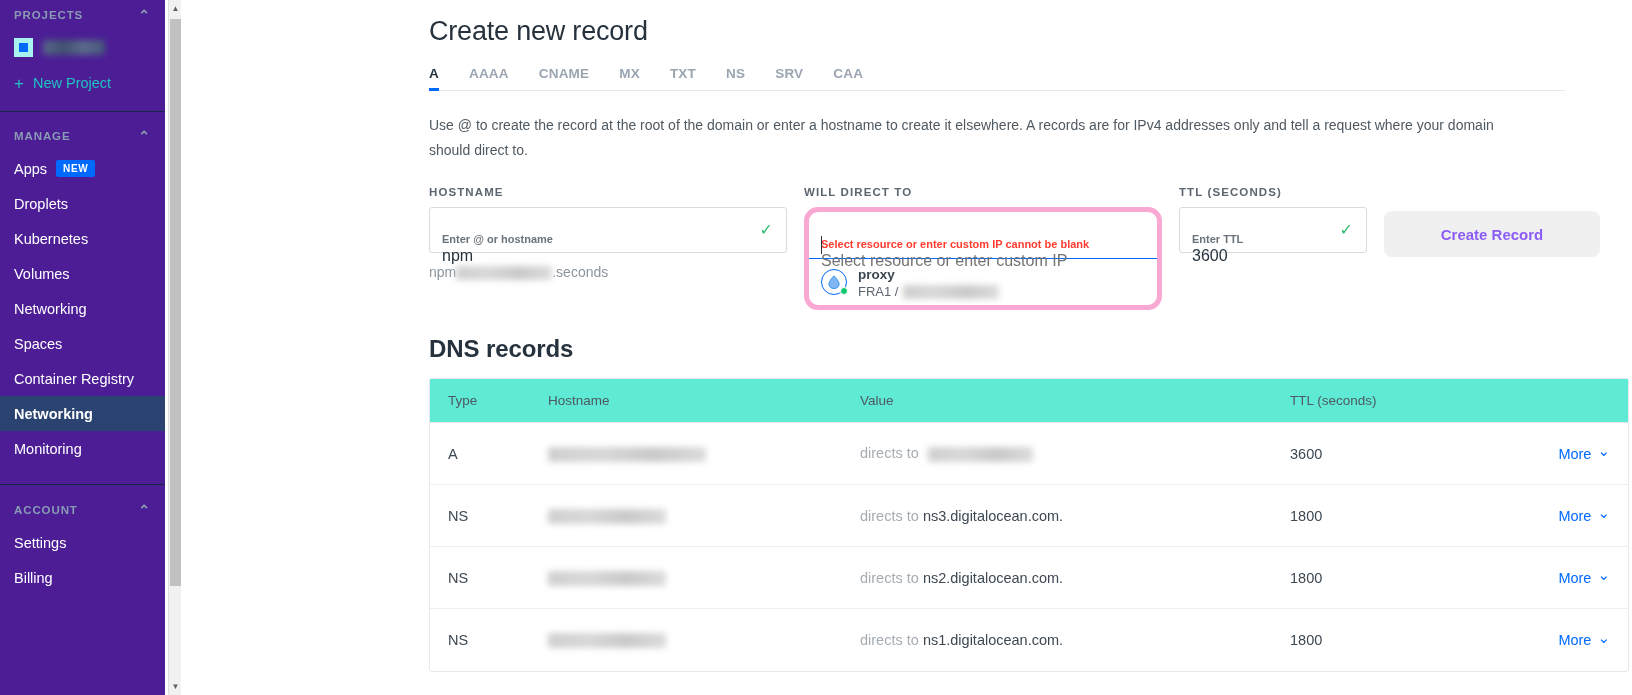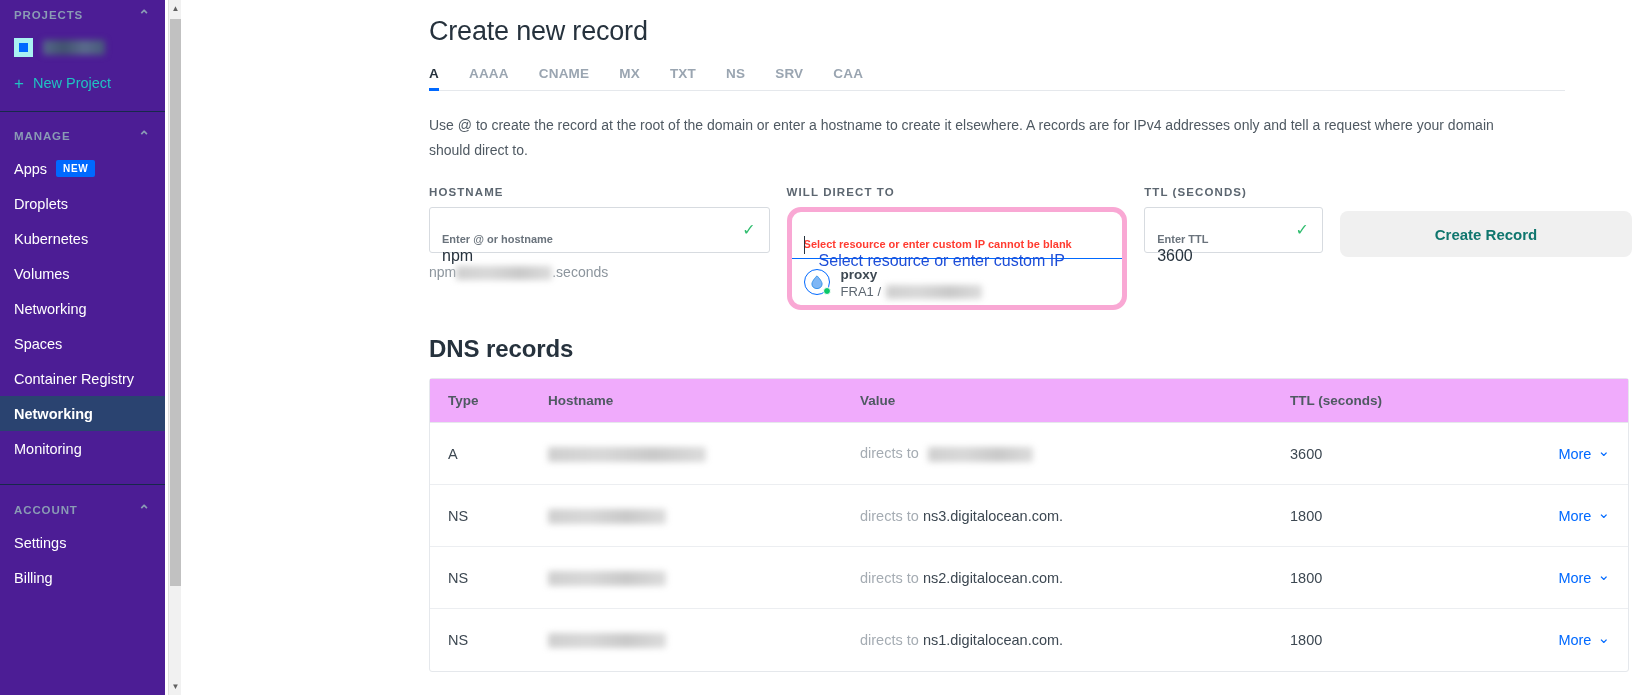--- a/index.html
+++ b/index.html
@@ -132,21 +132,21 @@
 
   .inp-box {
     border: 1px solid #d7dbe0; border-radius: 3px; background: #fff;
     height: 46px; padding: 5px 12px 0 12px;
     display: flex; flex-direction: column; justify-content: center;
     position: relative;
   }
   .inp-float { font-size: 11px; font-weight: bold; color: #6a737c; line-height: 13px; margin-top: 33px; }
   .inp-float.err { color: #ff3b30; }
   .inp-val { font-size: 16px; color: #26323d; line-height: 20px; }
-  .inp-val.placeholder { color: #1d4ed8; margin-left: 15px; }
+  .inp-val.placeholder { color: #737373; }
   .check {
     position: absolute; right: 13px; top: 50%; transform: translateY(-50%);
     color: #2fbd6e; font-size: 16px; line-height: 1;
   }
 
   .combo-wrap {
     border: 5px solid #f9a8d4; border-radius: 14px; background: #fff;
     position: relative;
   }
   .combo-head {
@@ -173,37 +173,37 @@
     width: 8px; height: 8px; border-radius: 50%; background: #0ac86b;
     border: 1.5px solid #fff;
   }
   .opt-text { line-height: 1.25; }
   .opt-name { font-size: 13.5px; font-weight: bold; color: #3d4852; }
   .opt-sub { font-size: 13px; color: #5c6670; display: flex; align-items: center; gap: 2px; }
 
   .hint { font-size: 14px; color: #8c959d; margin-top: 11px; }
 
   .btn-create {
-    width: 292px; height: 46px; border-radius: 8px;
+    width: 216px; height: 46px; border-radius: 8px;
     background: #f0f0f0; border: none;
-    color: #0f766e; font-size: 15px; font-weight: bold;
+    color: #8b5cf6; font-size: 15px; font-weight: bold;
     display: flex; align-items: center; justify-content: center;
     cursor: default;
   }
 
   h2.section-title {
     font-size: 24px; font-weight: bold; color: #26323d;
     margin-top: 25px; margin-bottom: 15px; letter-spacing: -0.1px;
   }
 
   .table { width: 1200px; border: 1px solid #e5e8ec; border-radius: 3px; background: #fff; }
   .thead {
     display: flex; align-items: center; height: 44px;
-    background: #f0abfc; border-bottom: 1px solid #e5e8ec;
-    font-size: 13.5px; font-weight: bold; color: #4f5962;
+    background: #5eead4; border-bottom: 1px solid #e5e8ec;
+    font-size: 13.5px; font-weight: normal; color: #4f5962;
     padding: 0 18px;
   }
   .trow {
     display: flex; align-items: center; height: 62px;
     border-bottom: 1px solid #eceef1; padding: 0 18px;
     font-size: 14.5px; color: #3d4852;
   }
   .trow:last-child { border-bottom: none; }
   .c-type { width: 100px; }
   .c-host { width: 312px; }

